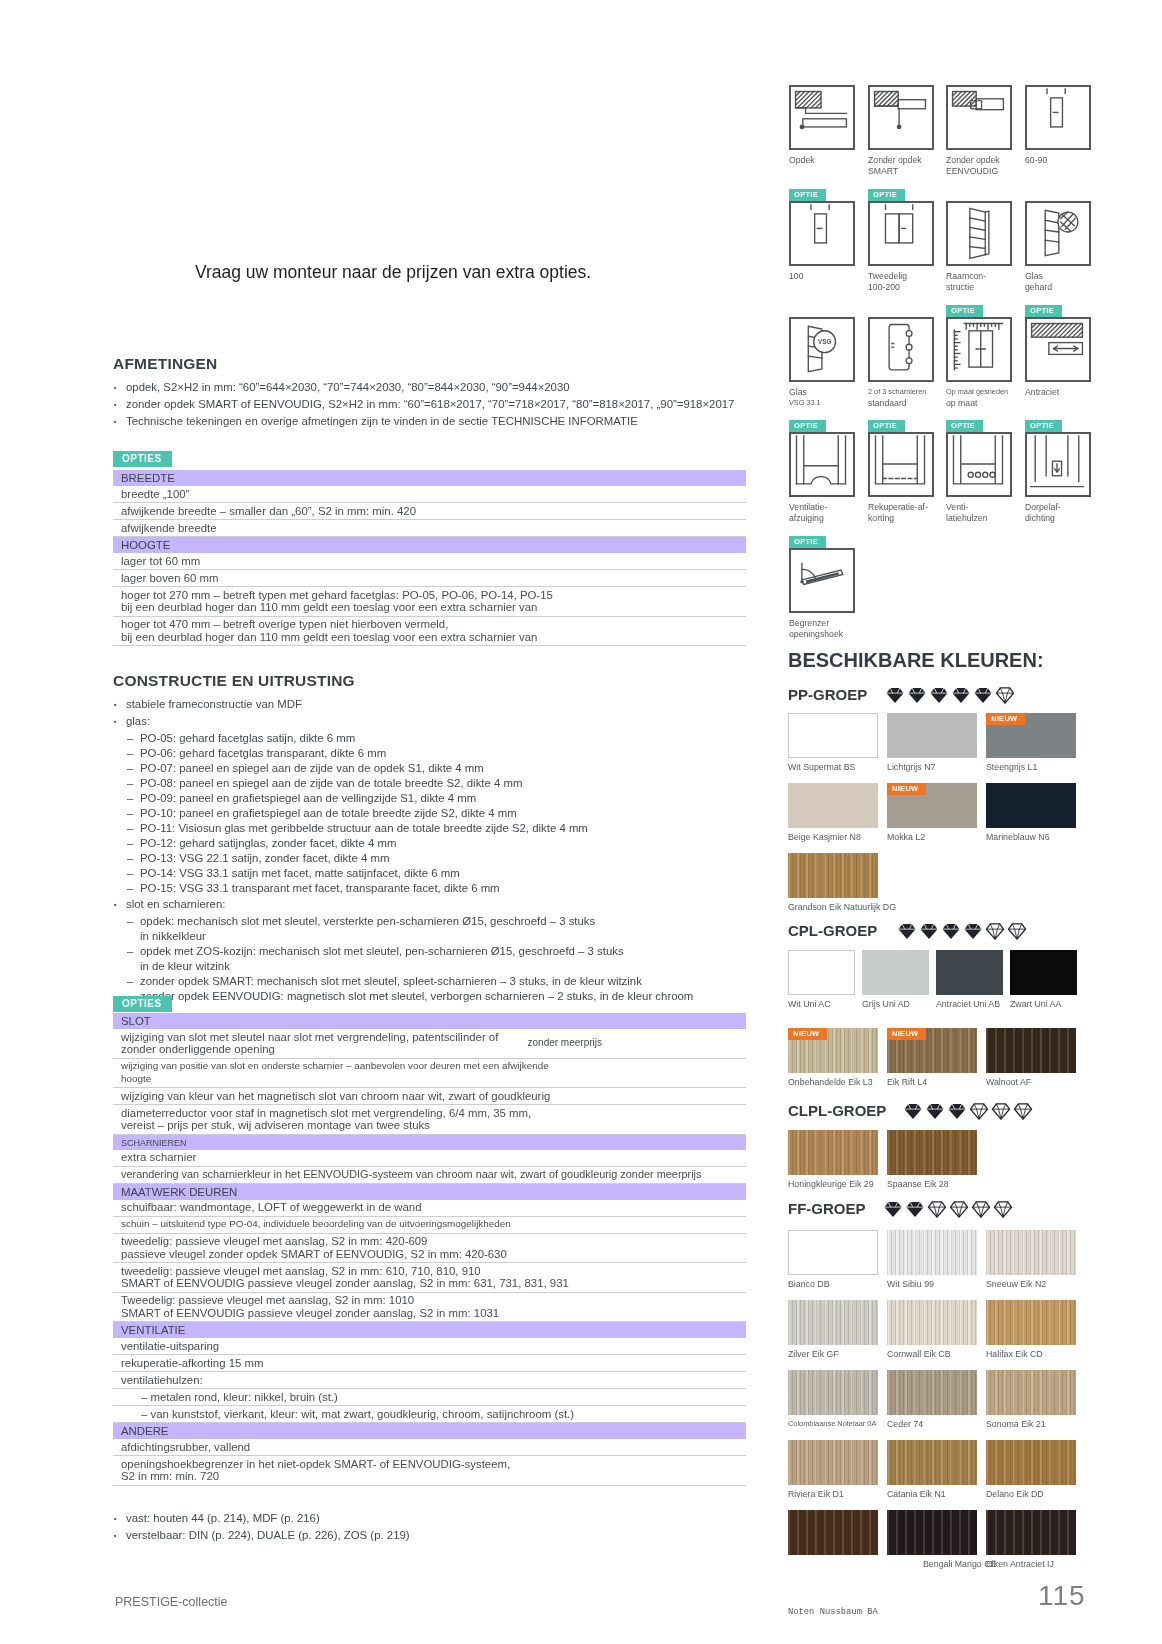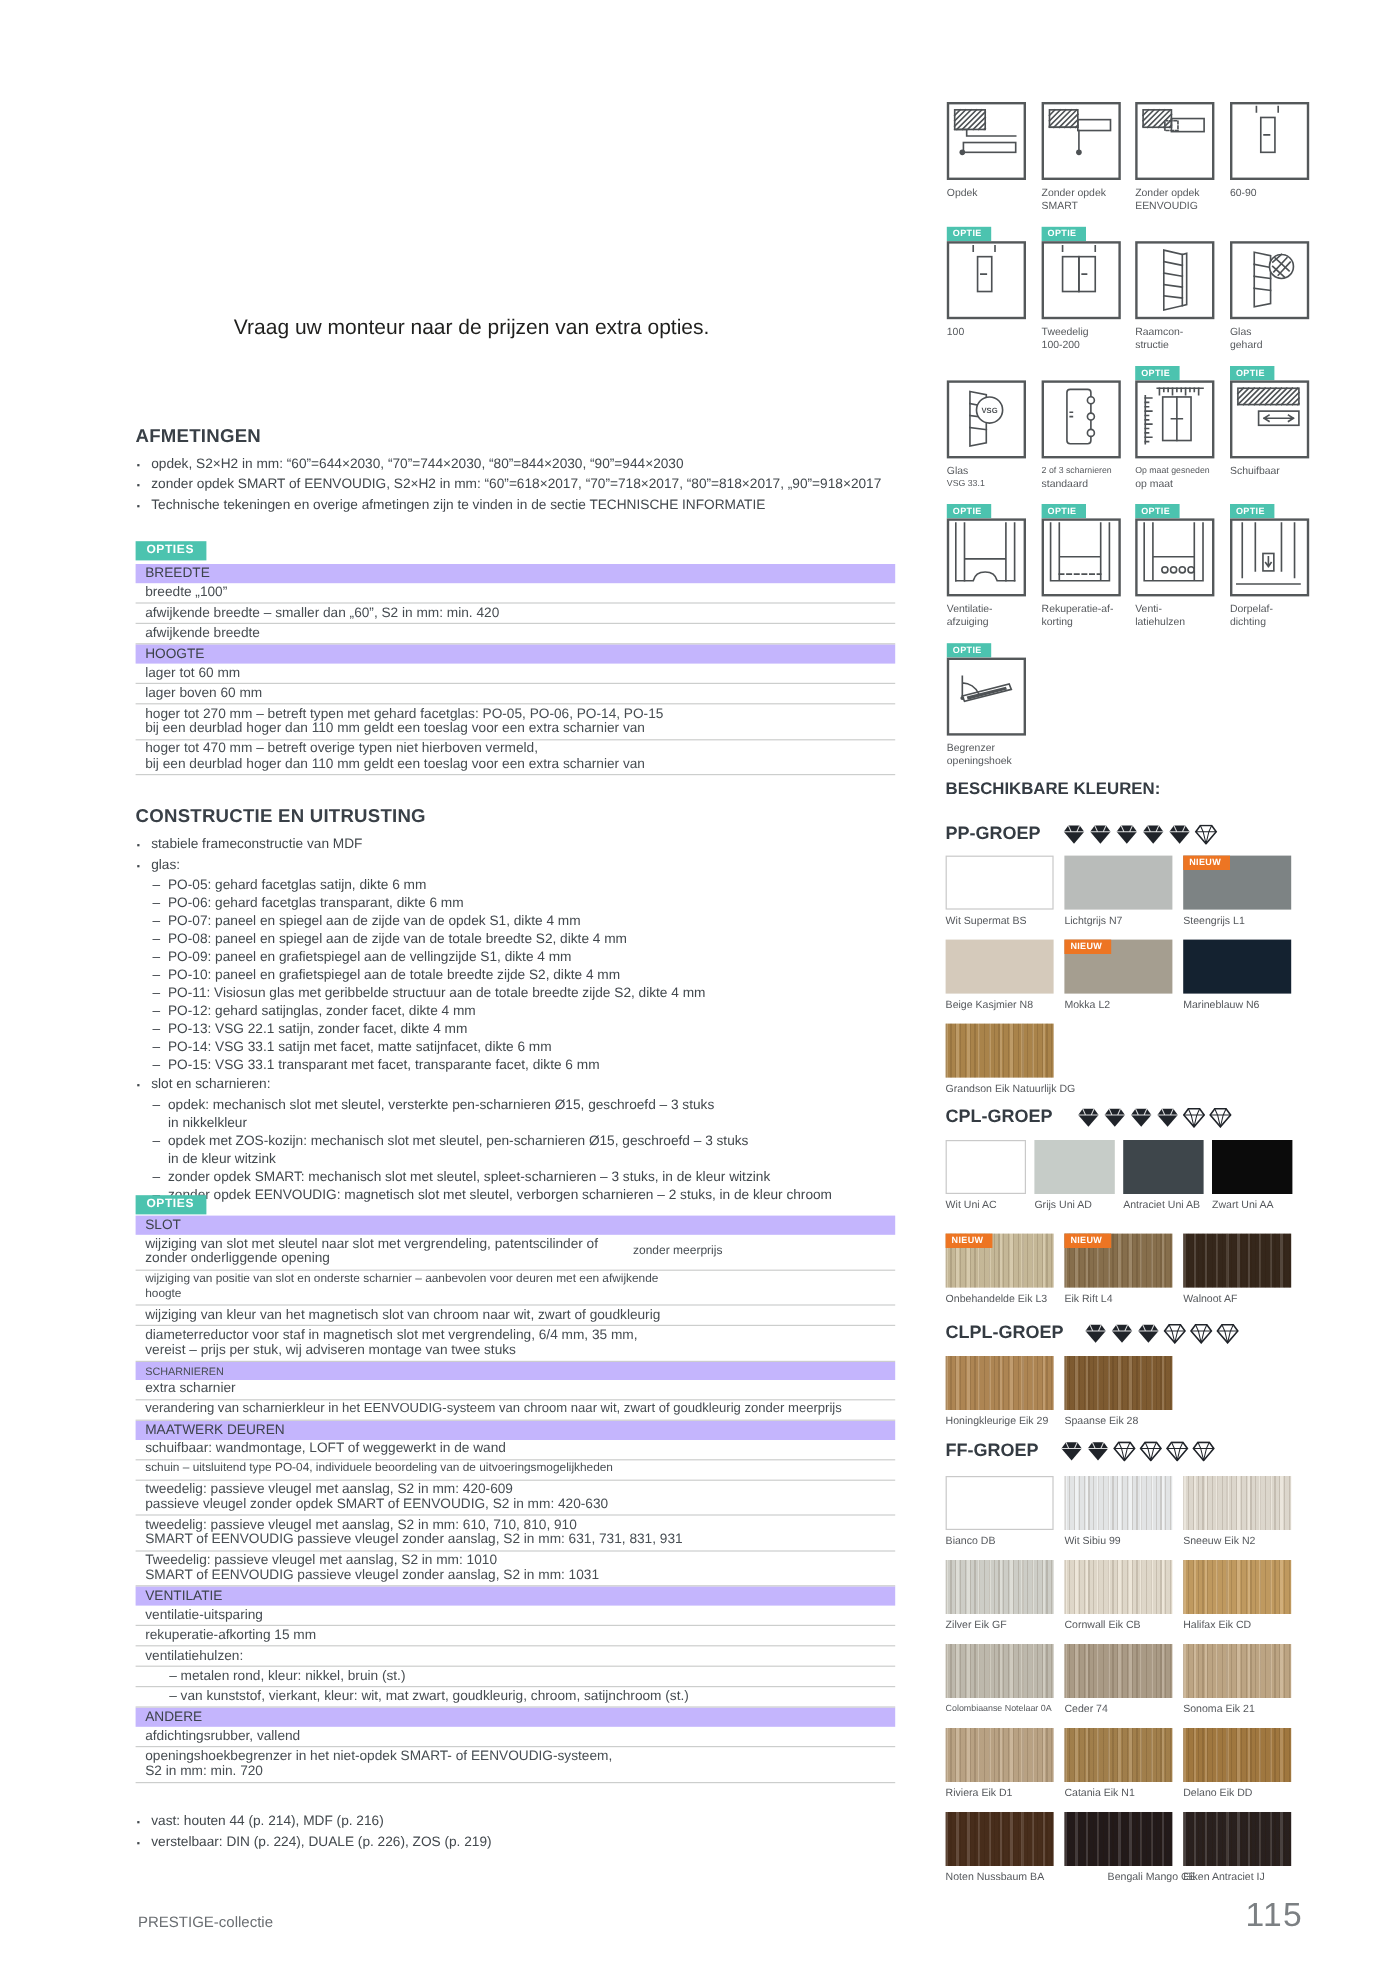--- a/index.html
+++ b/index.html
@@ -38,21 +38,21 @@
   .t-row.indent{padding-left:28px;}
   .t-row .note{position:absolute;right:144px;top:50%;transform:translateY(-50%);font-size:10px;}
 
   .iconbox{position:absolute;width:66px;height:65px;border:2px solid #54585a;background:#fff;
            box-sizing:border-box;}
   .tag-optie{position:absolute;background:#4cc3af;color:#fff;font-size:7.5px;font-weight:bold;
              padding:1px 8px 2px 5px;letter-spacing:0.3px;}
   .icon-label{position:absolute;width:82px;font-size:8.7px;line-height:10.5px;color:#55585c;}
   .icon-label .sm{font-size:7.3px;}
 
-  .kleuren-heading{position:absolute;left:788px;top:649px;font-size:14px;font-weight:bold;color:#343b42;}
+  .kleuren-heading{position:absolute;left:788px;top:649px;font-size:20px;font-weight:bold;color:#343b42;}
   .group-heading{position:absolute;font-size:15px;font-weight:bold;color:#343b42;}
   .diamonds{position:absolute;display:flex;gap:2px;}
   .swatch{position:absolute;box-sizing:border-box;}
   .swatch.bordered{border:1px solid #c9c9c9;}
   .swatch.wood{background-image:
      repeating-linear-gradient(90deg, rgba(40,20,0,0.13) 0px, rgba(40,20,0,0.13) 1px, rgba(255,255,255,0.00) 1px, rgba(255,255,255,0.00) 4px),
      repeating-linear-gradient(90deg, rgba(255,255,255,0.14) 0px, rgba(255,255,255,0.14) 2px, rgba(0,0,0,0.05) 2px, rgba(0,0,0,0.05) 9px);}
   .swatch-label{position:absolute;font-size:8.8px;color:#55585c;white-space:nowrap;}
   .swatch-label.small{font-size:7.4px;}
   .tag-nieuw{position:absolute;background:#ed7523;color:#fff;font-size:7.5px;font-weight:bold;
@@ -404,21 +404,21 @@
           <line x1="40" y1="20" x2="55" y2="5"></line>
           <line x1="45" y1="20" x2="60" y2="5"></line>
           <line x1="50" y1="20" x2="61" y2="9"></line>
           <line x1="55" y1="20" x2="61" y2="14"></line>
           <line x1="60" y1="20" x2="61" y2="19"></line>
           <rect x="24" y="26" width="37" height="13"></rect>
       <path d="M29,32.5 H56 M29,32.5 l4.5,-2.8 M29,32.5 l4.5,2.8 M56,32.5 l-4.5,-2.8 M56,32.5 l-4.5,2.8"></path>
         </g>
       </svg></div>
     <div class="icon-label" style="left: 1025px; top: 387px;">
-      <div>Schuifbaar</div>
+      <div>Antraciet</div>
     </div>
     <div class="tag-optie" style="left: 789px; top: 420px;">OPTIE</div>
     <div class="iconbox" style="left: 789px; top: 432px;"><svg width="60" height="59" viewBox="0 0 66 65">
         <g fill="none" stroke="#4d5154" stroke-width="1.5" stroke-linecap="square">
           <path d="M6,2 V55 M14,2 V55 M52,2 V55 M60,2 V55 M14,35 H52"></path>
       <path d="M6,55 H22 Q24,47 33,47 Q42,47 44,55 H60"></path>
         </g>
       </svg></div>
     <div class="icon-label" style="left: 789px; top: 502px;">
       <div>Ventilatie-</div>
@@ -636,18 +636,18 @@
     <div class="swatch-label" style="left: 887px; top: 1419px;">Ceder 74</div>
     <div class="swatch wood" style="left: 986px; top: 1370px; width: 90px; height: 45px; background-color: rgb(198, 173, 138);"></div>
     <div class="swatch-label" style="left: 986px; top: 1419px;">Sonoma Eik 21</div>
     <div class="swatch wood" style="left: 788px; top: 1440px; width: 90px; height: 45px; background-color: rgb(194, 170, 138);"></div>
     <div class="swatch-label" style="left: 788px; top: 1489px;">Riviera Eik D1</div>
     <div class="swatch wood" style="left: 887px; top: 1440px; width: 90px; height: 45px; background-color: rgb(169, 133, 79);"></div>
     <div class="swatch-label" style="left: 887px; top: 1489px;">Catania Eik N1</div>
     <div class="swatch wood" style="left: 986px; top: 1440px; width: 90px; height: 45px; background-color: rgb(168, 125, 66);"></div>
     <div class="swatch-label" style="left: 986px; top: 1489px;">Delano Eik DD</div>
     <div class="swatch wood" style="left: 788px; top: 1510px; width: 90px; height: 45px; background-color: rgb(75, 47, 28);"></div>
-    <div class="swatch-label" style="left: 788px; top: 1559px;">Noten Nussbaum BA</div>
+    <div class="swatch-label" style="left: 788px; top: 1607px; font-family: Liberation Mono, monospace;">Noten Nussbaum BA</div>
     <div class="swatch wood" style="left: 887px; top: 1510px; width: 90px; height: 45px; background-color: rgb(36, 27, 27);"></div>
     <div class="swatch-label" style="left: 887px; top: 1559px; margin-left: 36px;">Bengali Mango CE</div>
     <div class="swatch wood" style="left: 986px; top: 1510px; width: 90px; height: 45px; background-color: rgb(43, 34, 32);"></div>
     <div class="swatch-label" style="left: 986px; top: 1559px;">Eiken Antraciet IJ</div>
   </div>
 
 </body></html>

